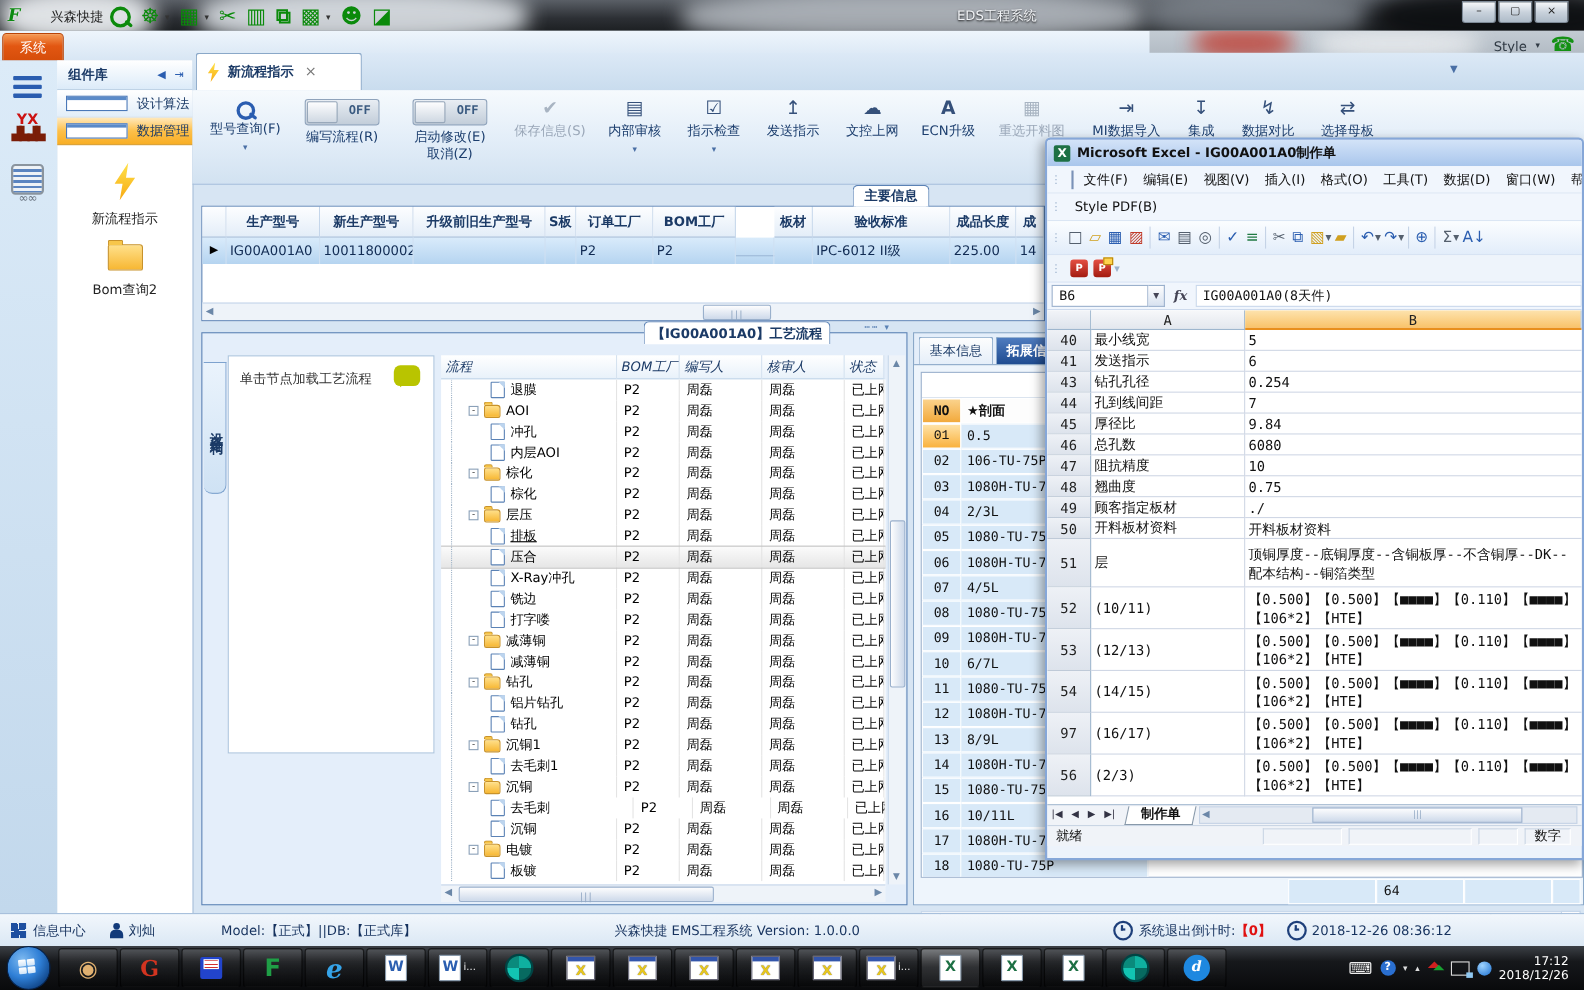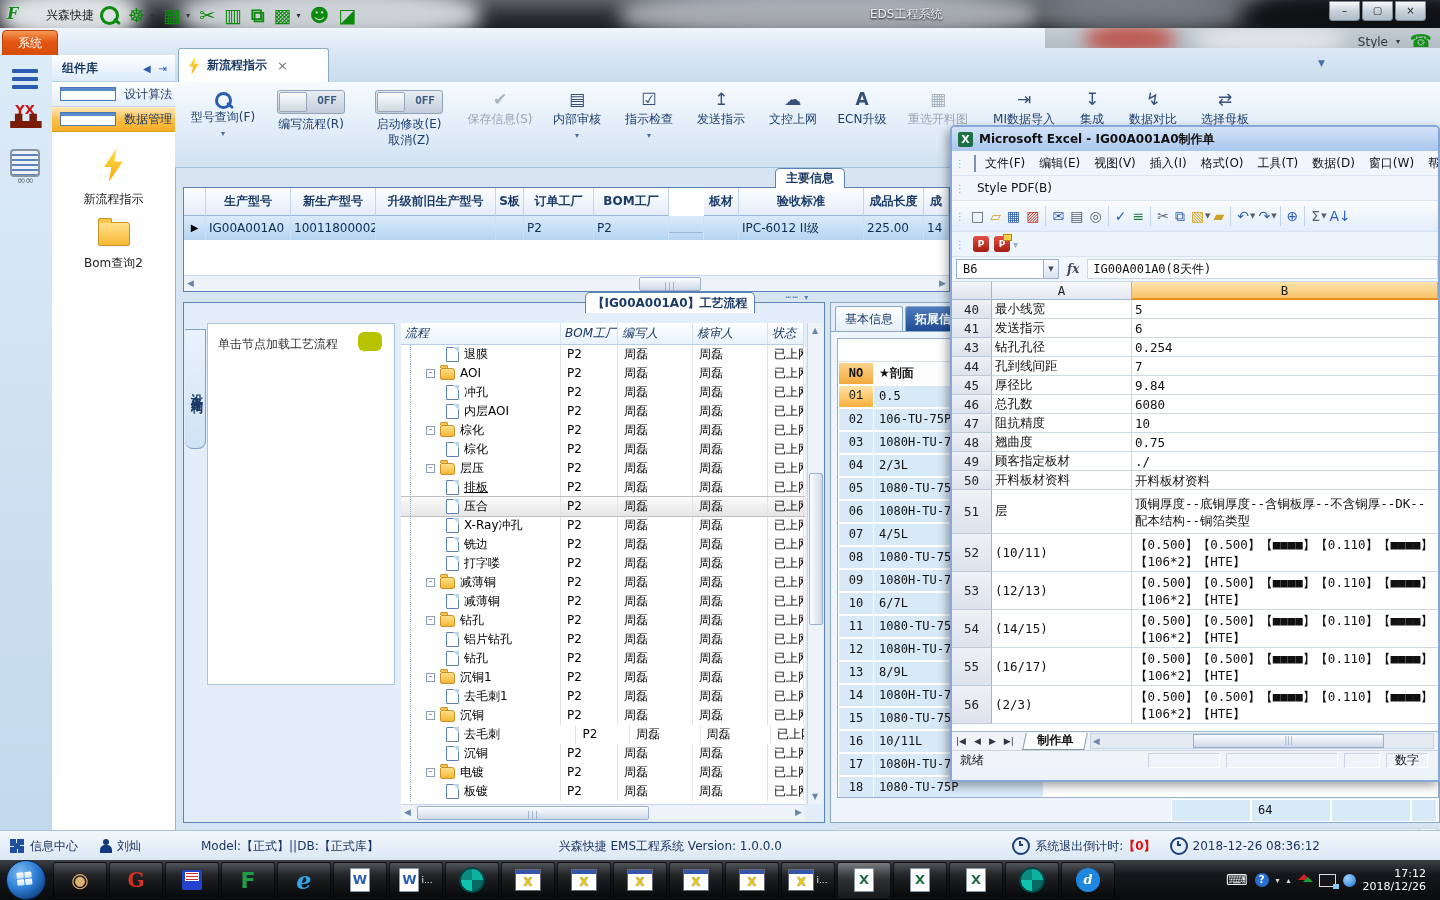--- a/index.html
+++ b/index.html
@@ -1046,21 +1046,21 @@
             <div class="rh">53</div>
             <div class="ca">(12/13)</div>
             <div class="cb">【0.500】【0.500】【■■■■】【0.110】【■■■■】【106*2】【HTE】</div>
           </div>
           <div class="xrow xr-l">
             <div class="rh">54</div>
             <div class="ca">(14/15)</div>
             <div class="cb">【0.500】【0.500】【■■■■】【0.110】【■■■■】【106*2】【HTE】</div>
           </div>
           <div class="xrow xr-l">
-            <div class="rh">55</div>
+            <div class="rh">97</div>
             <div class="ca">(16/17)</div>
             <div class="cb">【0.500】【0.500】【■■■■】【0.110】【■■■■】【106*2】【HTE】</div>
           </div>
           <div class="xrow xr-l">
             <div class="rh">56</div>
             <div class="ca">(2/3)</div>
             <div class="cb">【0.500】【0.500】【■■■■】【0.110】【■■■■】【106*2】【HTE】</div>
           </div>
         </div>
     </div>

